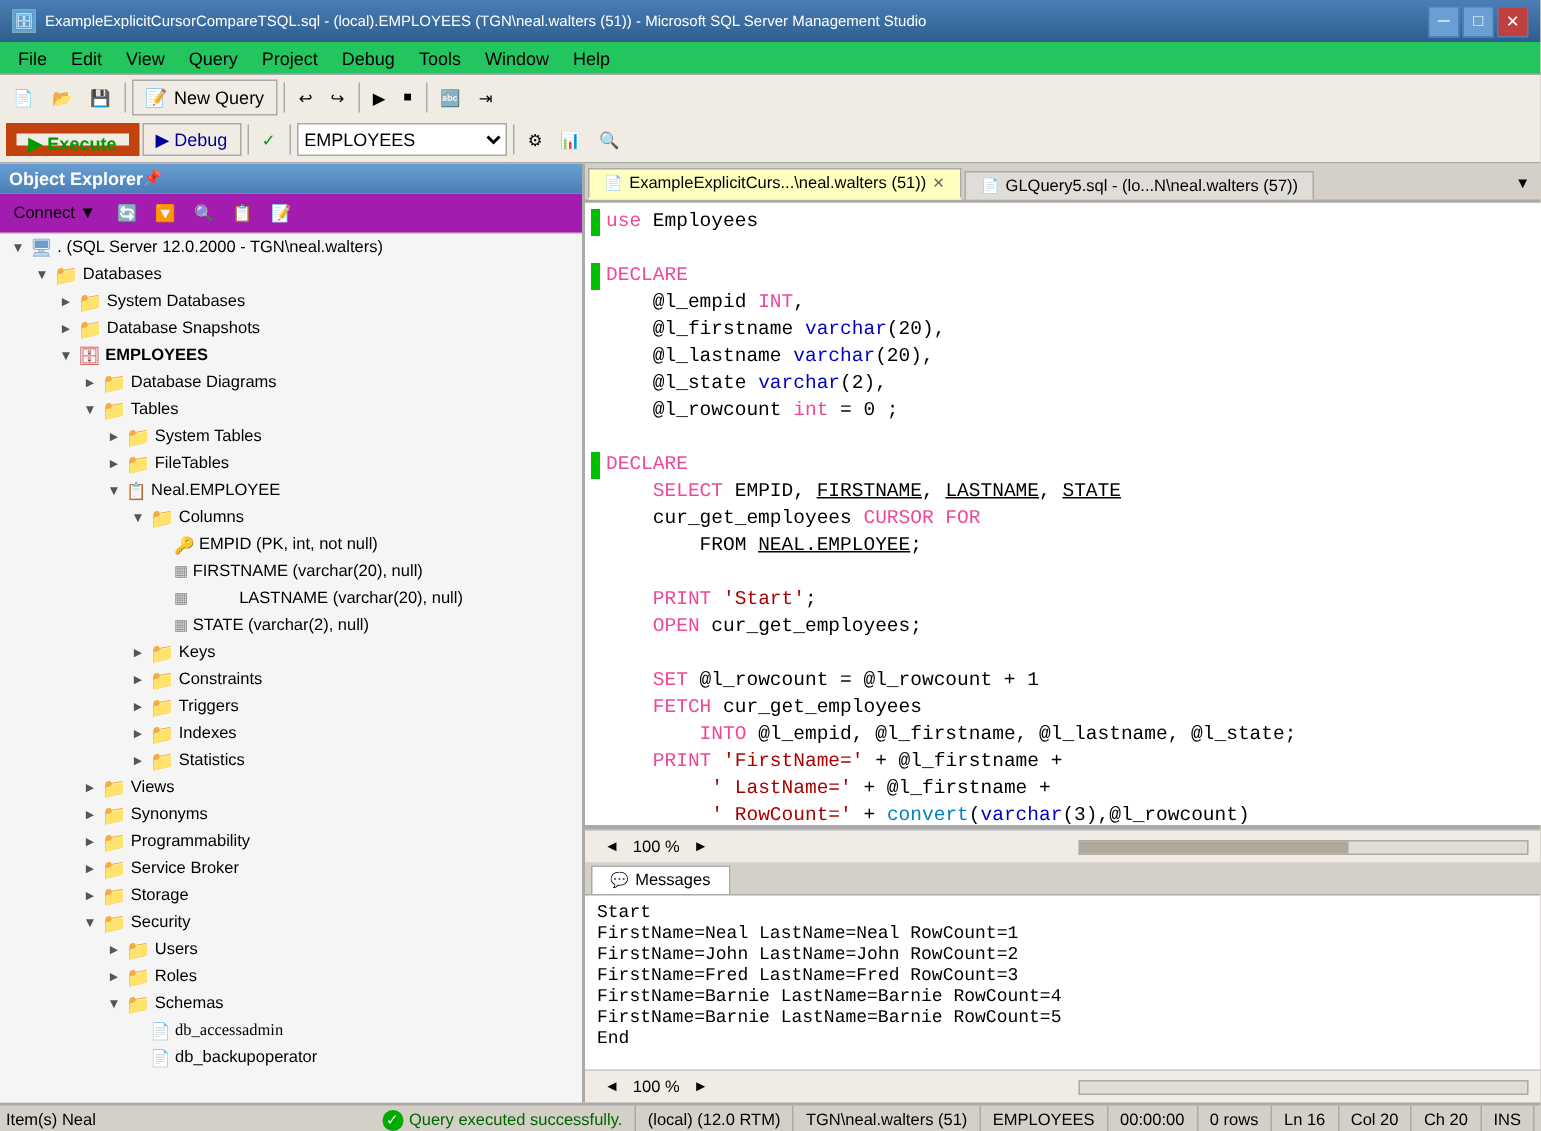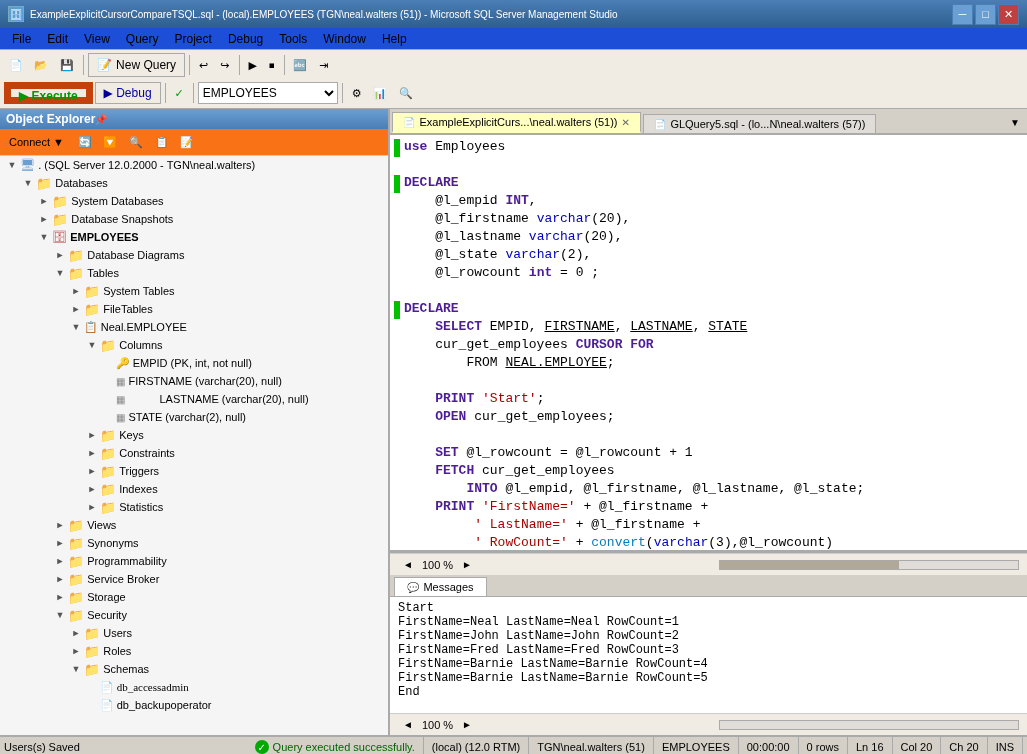--- a/index.html
+++ b/index.html
@@ -7,40 +7,40 @@
 
     
     .title-bar { background: linear-gradient(to bottom, #4a7eb5, #2d5e8e); color: white; height: 28px; display: flex; align-items: center; padding: 0 8px; font-size: 12px; justify-content: space-between; }
     .title-bar-left { display: flex; align-items: center; gap: 6px; }
     .title-bar-icon { width: 16px; height: 16px; background: #5a9fd4; border: 1px solid #7ab; display: flex; align-items: center; justify-content: center; font-size: 10px; }
     .title-bar-controls { display: flex; gap: 2px; }
     .title-btn { width: 21px; height: 21px; background: #6a9fd4; border: 1px solid #4a7eb5; color: white; cursor: pointer; display: flex; align-items: center; justify-content: center; font-size: 11px; }
     .title-btn.close { background: #c04040; }
 
     
-    .menu-bar { background: #1d4ed8; height: 22px; display: flex; align-items: center; padding: 0 4px; border-bottom: 1px solid #aaa; }
+    .menu-bar { background: #22c55e; height: 22px; display: flex; align-items: center; padding: 0 4px; border-bottom: 1px solid #aaa; }
     .menu-item { padding: 2px 8px; cursor: pointer; font-size: 12px; }
 
     
     .toolbar-area { background: #f0ece4; border-bottom: 1px solid #aaa; padding: 2px 4px; display: flex; flex-direction: column; gap: 2px; }
     .toolbar-row { display: flex; align-items: center; gap: 2px; height: 26px; }
     .tb-btn { height: 22px; padding: 0 4px; background: transparent; border: 1px solid transparent; cursor: pointer; display: flex; align-items: center; justify-content: center; font-size: 11px; }
     .tb-sep { width: 1px; height: 20px; background: #aaa; margin: 0 2px; }
     .new-query-btn { background: #f0ece4; border: 1px solid #aaa; height: 24px; padding: 0 8px; font-size: 12px; cursor: pointer; display: flex; align-items: center; gap: 4px; }
     .execute-btn { background: #f0ece4; border: 7px solid #c2410c; height: 22px; padding: 0 8px; font-size: 12px; cursor: pointer; color: #090; font-weight: bold; }
     .debug-btn { background: #f0ece4; border: 1px solid #aaa; height: 22px; padding: 0 8px; font-size: 12px; cursor: pointer; color: #009; }
     .db-selector { height: 22px; width: 140px; font-size: 12px; border: 1px solid #aaa; background: white; }
 
     
     .main-layout { display: flex; height: calc(754px - 28px - 22px - 56px - 22px); }
 
     
     .object-explorer { width: 390px; min-width: 390px; background: #f5f5f5; border-right: 2px solid #aaa; display: flex; flex-direction: column; }
     .oe-header { background: linear-gradient(to bottom, #6a9fd4, #4a7eb5); color: white; padding: 3px 6px; font-size: 12px; font-weight: bold; display: flex; align-items: center; }
-    .oe-toolbar { background: #f97316; border-bottom: 1px solid #ccc; padding: 2px; display: flex; align-items: center; gap: 2px; }
+    .oe-toolbar { background: #a21caf; border-bottom: 1px solid #ccc; padding: 2px; display: flex; align-items: center; gap: 2px; }
     .tree-item { display: flex; align-items: center; padding: 1px 0; cursor: pointer; white-space: nowrap; }
     .tree-indent { display: inline-block; }
     .expand-icon { width: 16px; height: 16px; display: inline-flex; align-items: center; justify-content: center; font-size: 9px; color: #555; cursor: pointer; }
     .folder-icon { color: #e8c040; font-size: 13px; margin-right: 3px; }
     .db-icon { color: #c04040; font-size: 12px; margin-right: 3px; }
     .table-icon { color: #4a7eb5; font-size: 11px; margin-right: 3px; }
     .col-icon { color: #888; font-size: 10px; margin-right: 3px; }
     .key-icon { color: #cc8800; font-size: 11px; margin-right: 3px; }
 
     
@@ -51,21 +51,21 @@
     .tab { background: #e0ddd8; border: 1px solid #aaa; border-bottom: none; padding: 3px 10px; cursor: pointer; font-size: 11px; display: flex; align-items: center; gap: 4px; margin-right: 2px; }
     .tab.active { background: #ffffc0; border-bottom: 2px solid #ffffc0; z-index: 1; }
     .tab-close { font-size: 10px; color: #666; cursor: pointer; }
 
     
     .sql-editor { background: white; flex: 1; overflow: auto; font-family: 'Courier New', monospace; font-size: 13px; padding: 4px; position: relative; border-bottom: 3px solid #aaa; }
     .sql-line { display: flex; min-height: 18px; }
     .green-bar { width: 6px; background: transparent; min-height: 18px; }
     .green-bar.active { background: #00c000; }
     .sql-content { flex: 1; padding-left: 4px; white-space: pre; }
-    .kw { color: #4c1d95; font-weight: bold; }
+    .kw { color: #ec4899; font-weight: normal; }
     .kw2 { color: #0000c0; }
     .str { color: #aa0000; }
     .func { color: #0080c0; }
     .ident { text-decoration: underline; }
     .zoom-bar { background: #f0ece4; border-top: 1px solid #ccc; height: 22px; display: flex; align-items: center; padding: 0 8px; font-size: 11px; gap: 4px; }
 
     
     .messages-panel { height: 160px; display: flex; flex-direction: column; }
     .messages-tabs { background: #d4d0c8; display: flex; align-items: flex-end; padding: 2px 4px 0 4px; }
     .msg-tab { background: #e0ddd8; border: 1px solid #aaa; border-bottom: none; padding: 3px 12px; cursor: pointer; font-size: 11px; display: flex; align-items: center; gap: 4px; }
@@ -537,21 +537,21 @@
         <div style="flex:1;"></div>
         <div style="width:300px; height:10px; background:#e0ddd8; border:1px solid #aaa;"></div>
       </div>
     </div>
   </div>
 
 </div>
 
 <div class="status-bar">
   <div class="status-left">
-    <span>Users(s) Saved</span>
+    <span>Item(s) Neal</span>
   </div>
   <div class="status-item success">
     <div class="status-success-icon">✓</div>
     <span>Query executed successfully.</span>
   </div>
   <div class="status-item">
     <span>(local) (12.0 RTM)</span>
   </div>
   <div class="status-item">
     <span>TGN\neal.walters (51)</span>

